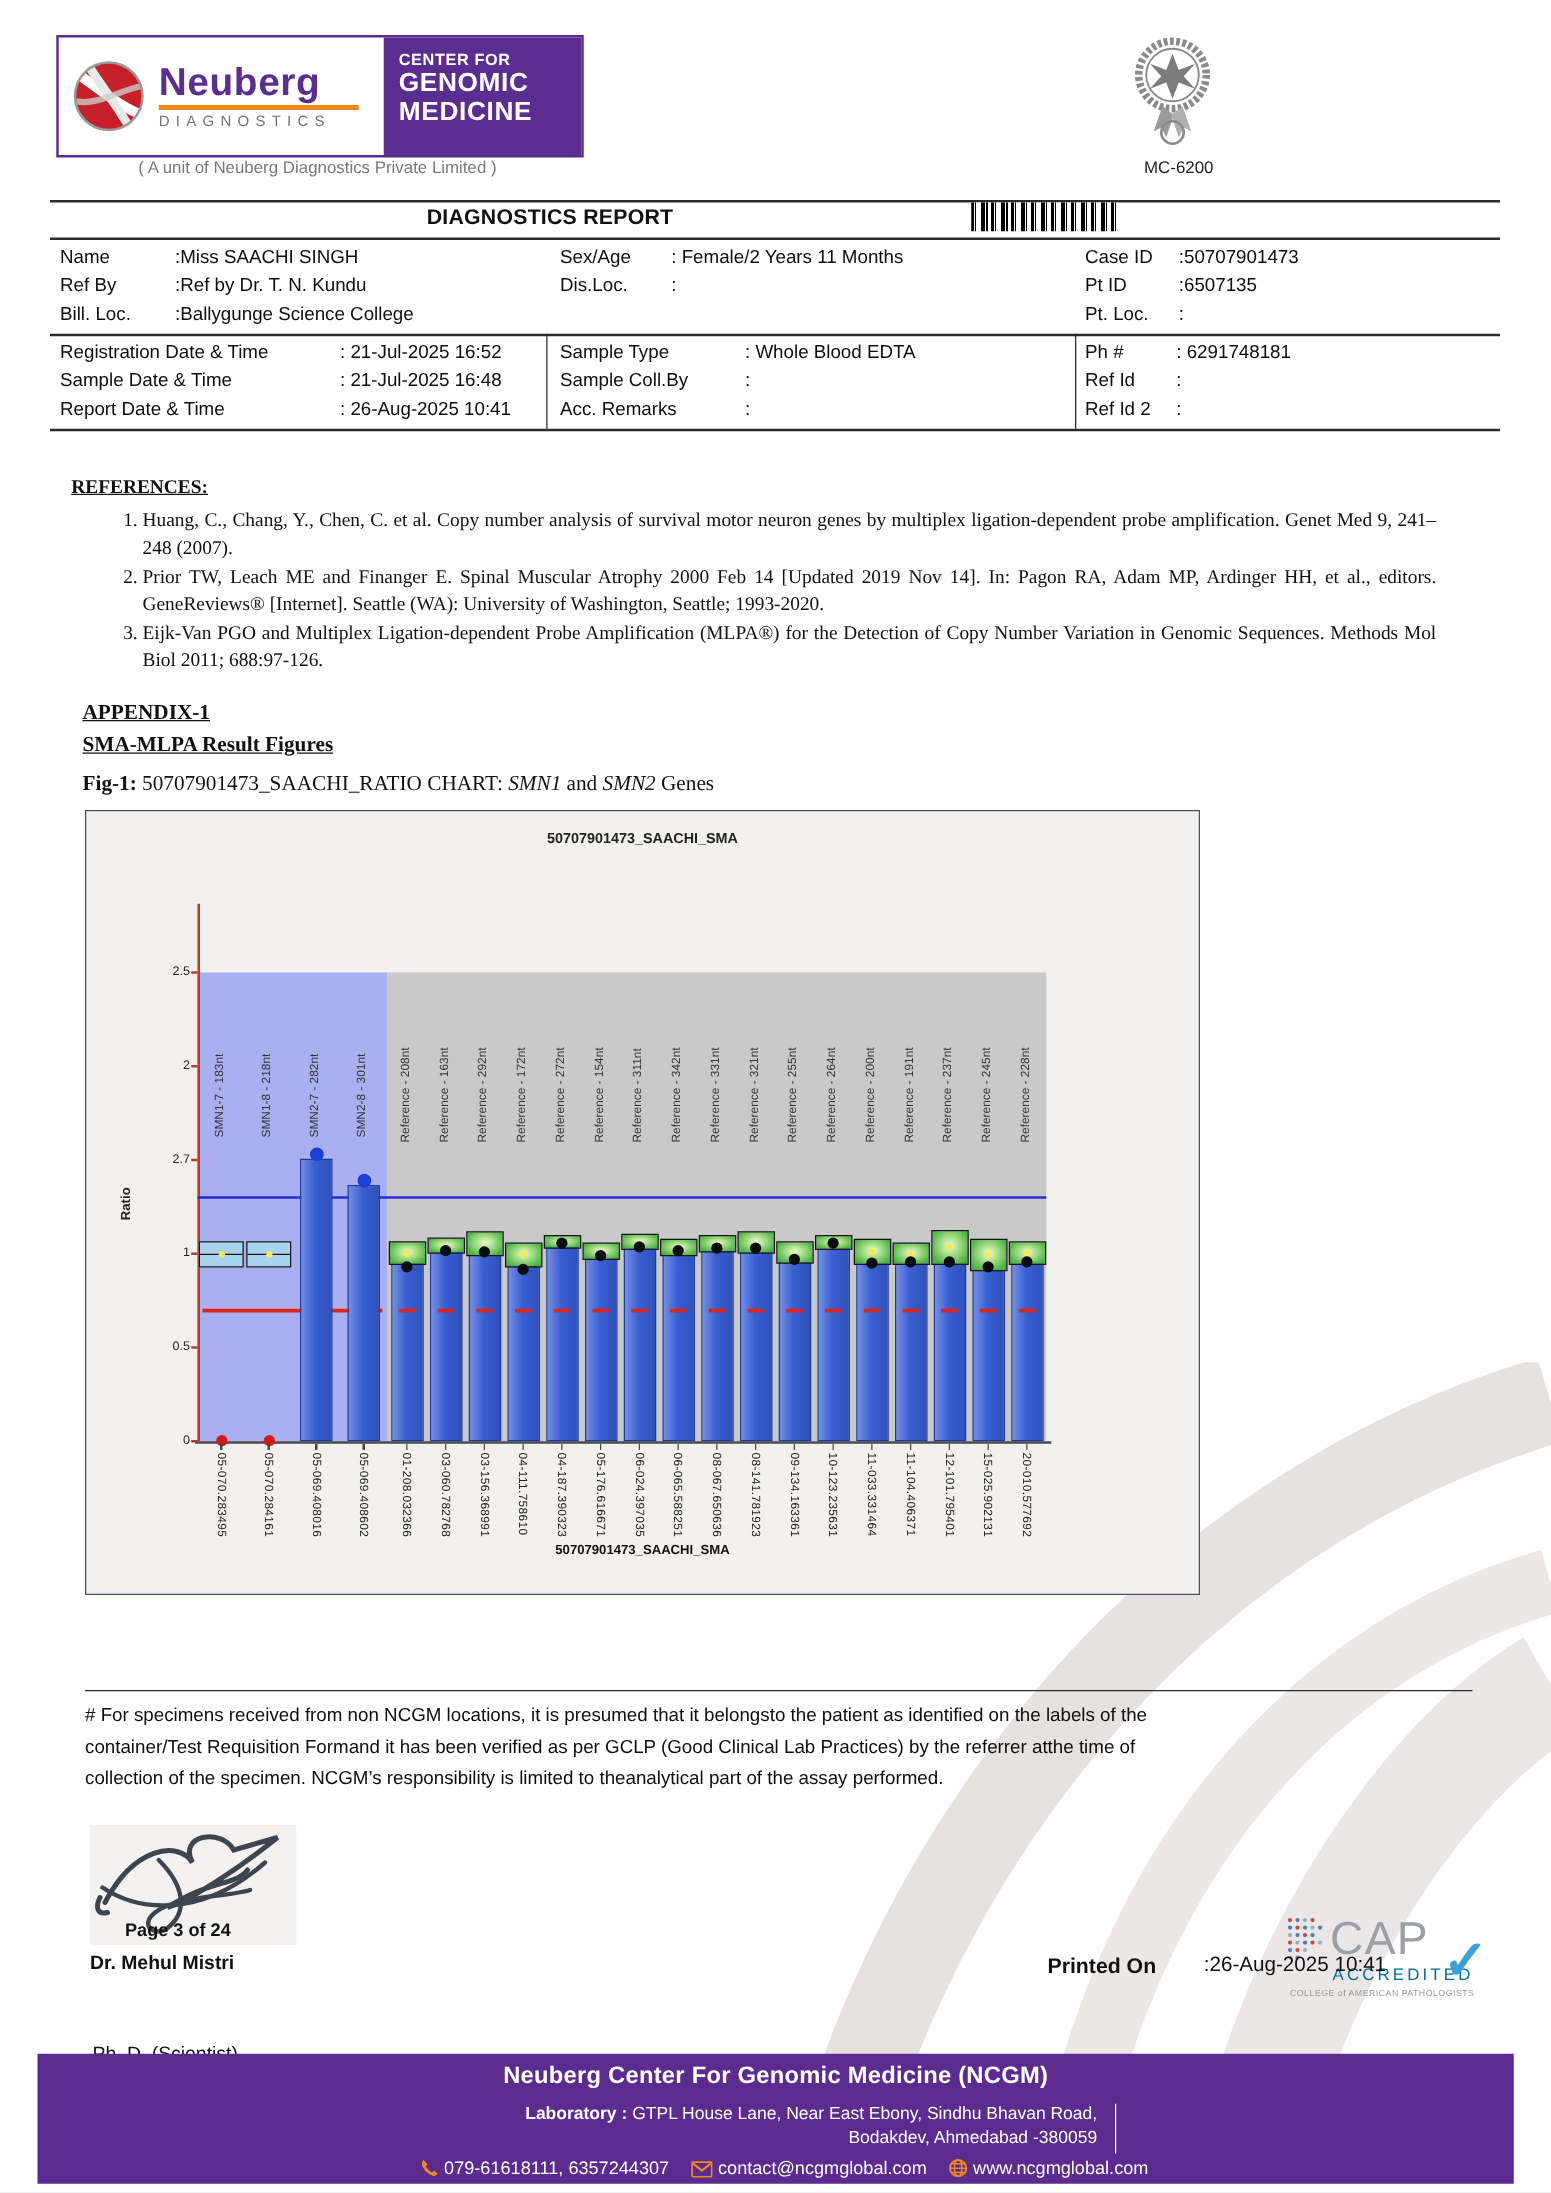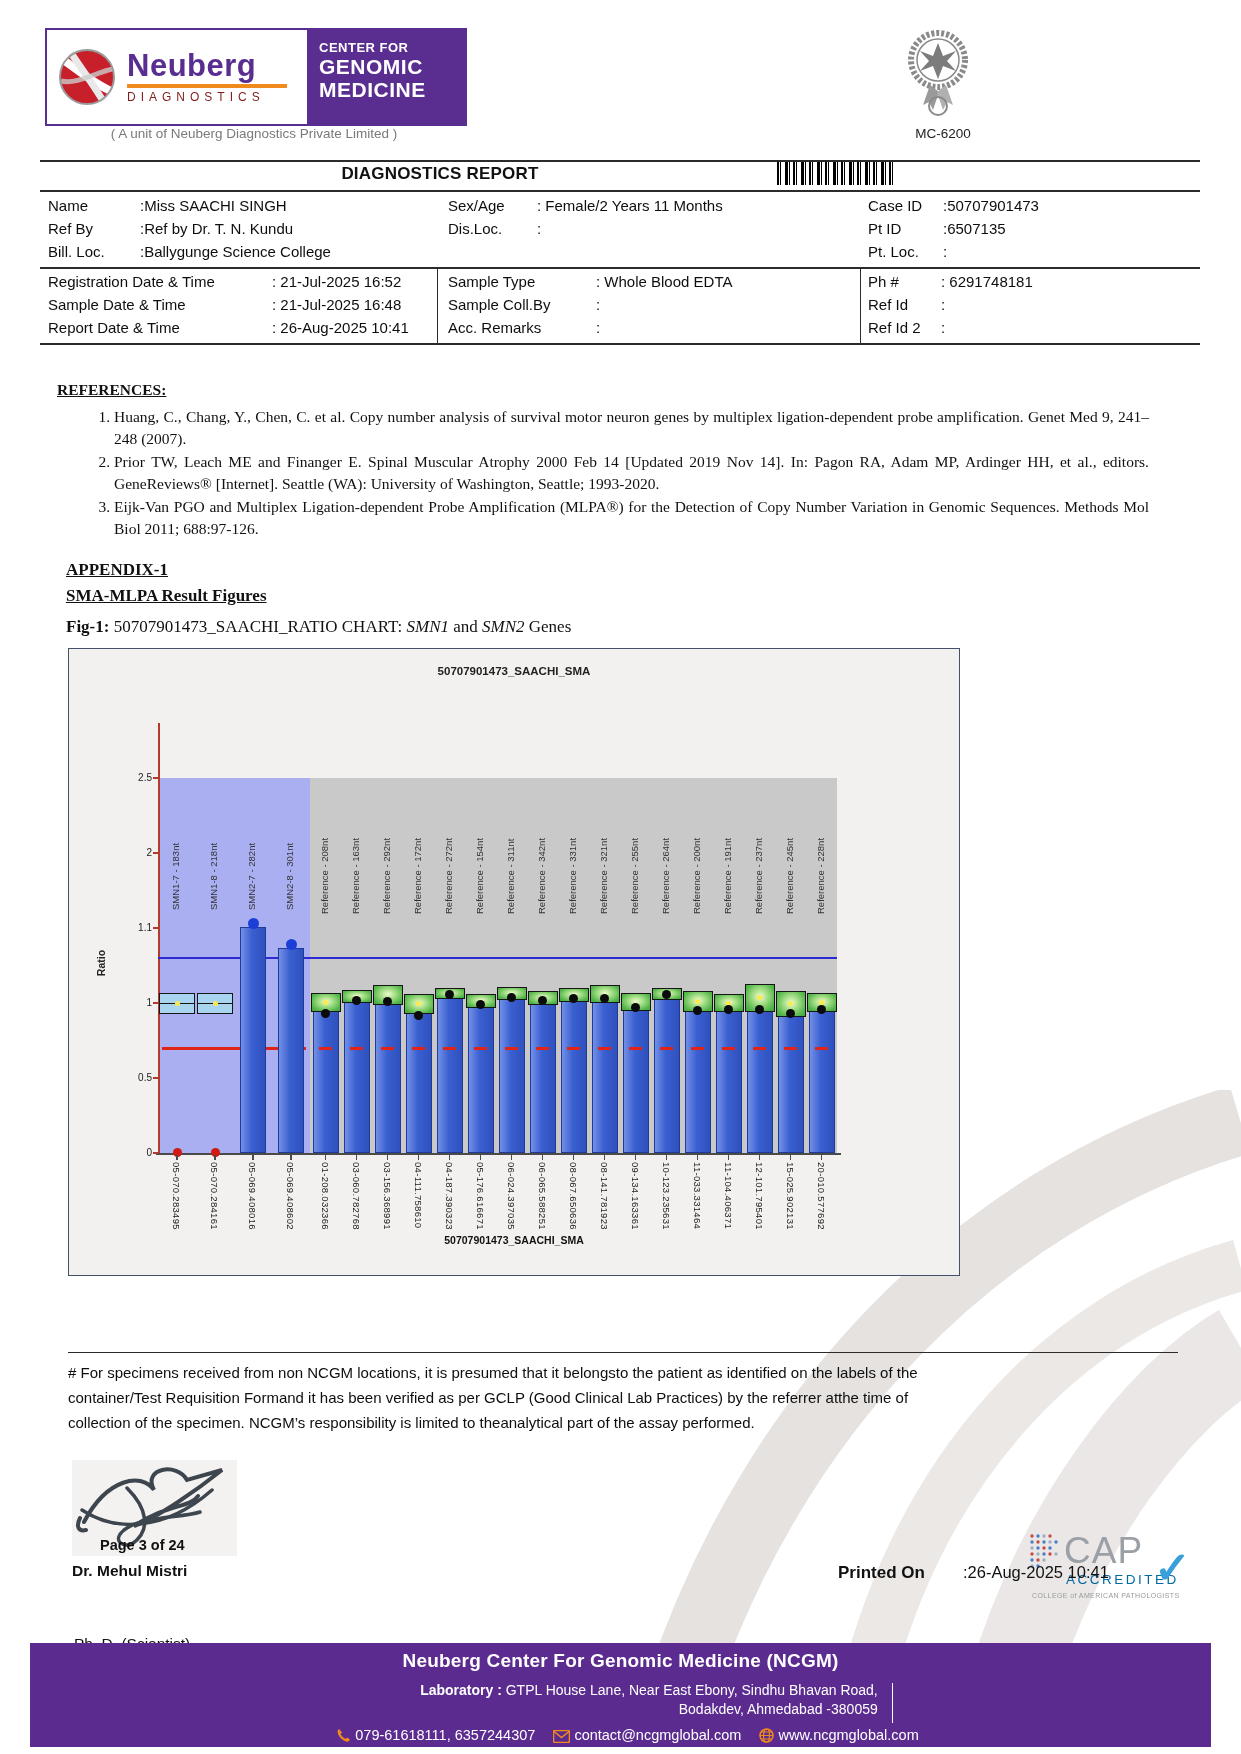--- a/index.html
+++ b/index.html
@@ -5,21 +5,21 @@
   html,body{margin:0;padding:0;background:#e8e8e8;}
   #page{position:relative;width:1241px;height:1754px;background:#ffffff;margin:0 auto;
         font-family:"Liberation Sans",sans-serif;color:#111;overflow:hidden;}
   .abs{position:absolute;}
   
   #logo-box{left:45px;top:28px;width:418px;height:94px;border:2px solid #5a2e91;background:#fff;display:flex;z-index:1;}
   #logo-left{flex:1;display:flex;align-items:center;padding-left:10px;gap:10px;}
   #brand-wrap{display:flex;flex-direction:column;}
   #brand{color:#5a2e91;font-weight:bold;font-size:31px;line-height:30px;letter-spacing:.5px;}
   #brand-rule{height:4px;background:#f08a1d;margin:3px 0 2px 0;width:160px;}
-  #brand-sub{color:#7f1d1d;font-size:12px;letter-spacing:5px;}
+  #brand-sub{color:#737373;font-size:12px;letter-spacing:5px;}
   #logo-right{width:158px;background:#5a2e91;color:#fff;padding:10px 0 0 12px;box-sizing:border-box;}
   #center-l1{font-size:13px;font-weight:bold;letter-spacing:.5px;}
   #center-l2,#center-l3{font-size:21px;font-weight:bold;line-height:23px;letter-spacing:.5px;}
   #unit-note{left:45px;top:126px;width:418px;text-align:center;color:#7a7a7a;font-size:13.5px;z-index:1;}
   #seal{left:906px;top:28px;z-index:1;}
   #mc-code{left:898px;top:126px;width:90px;text-align:center;font-size:13.5px;color:#222;z-index:1;}
   
   .hline{height:1.5px;background:#2b2b2b;z-index:1;}
   #report-title{left:340px;top:164px;width:200px;text-align:center;font-size:17px;font-weight:bold;letter-spacing:.2px;z-index:1;}
   #barcode{left:777px;top:162px;width:117px;height:23px;z-index:1;
@@ -210,21 +210,21 @@
       <div class="region" style="left: 241px; top: 129px; width: 527px; height: 375px; background: rgb(201, 201, 201);"></div>
       <div class="yaxis" style="left: 89px; top: 74px; height: 430px;"></div>
       <div class="xaxis" style="left: 87px; top: 504px; width: 685px;"></div>
       <div class="ytick" style="left: 84px; top: 503.25px;"></div>
       <div class="ytick-label" style="left: 51px; top: 498px;">0</div>
       <div class="ytick" style="left: 84px; top: 428.25px;"></div>
       <div class="ytick-label" style="left: 51px; top: 423px;">0.5</div>
       <div class="ytick" style="left: 84px; top: 353.25px;"></div>
       <div class="ytick-label" style="left: 51px; top: 348px;">1</div>
       <div class="ytick" style="left: 84px; top: 278.25px;"></div>
-      <div class="ytick-label" style="left: 51px; top: 273px;">1.1</div>
+      <div class="ytick-label" style="left: 51px; top: 273px;">2.7</div>
       <div class="ytick" style="left: 84px; top: 203.25px;"></div>
       <div class="ytick-label" style="left: 51px; top: 198px;">2</div>
       <div class="ytick" style="left: 84px; top: 128.25px;"></div>
       <div class="ytick-label" style="left: 51px; top: 123px;">2.5</div>
       <div class="blueline" style="left: 89px; top: 308px; width: 679px;"></div>
       <div class="redline" style="left: 93px; top: 398px; width: 144px;"></div>
       <div class="rangebox-blue" style="left: 90px; top: 343.5px; width: 36px; height: 21px;">
         <div class="boxmid" style="top: 50%;"></div>
       </div>
       <div class="dot dot-yellow" style="left: 105.5px; top: 351.5px;"></div>

